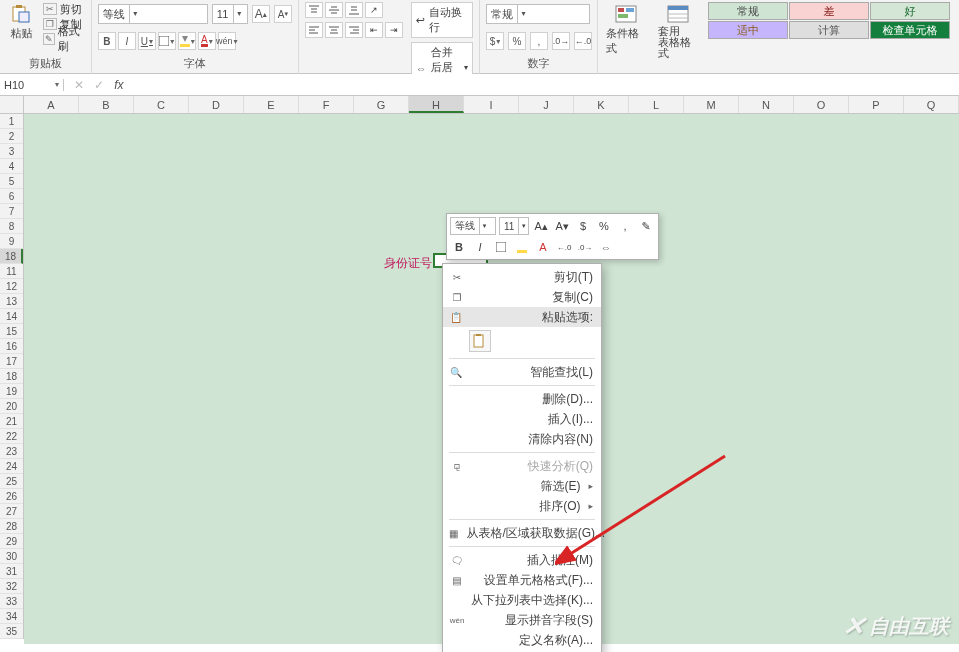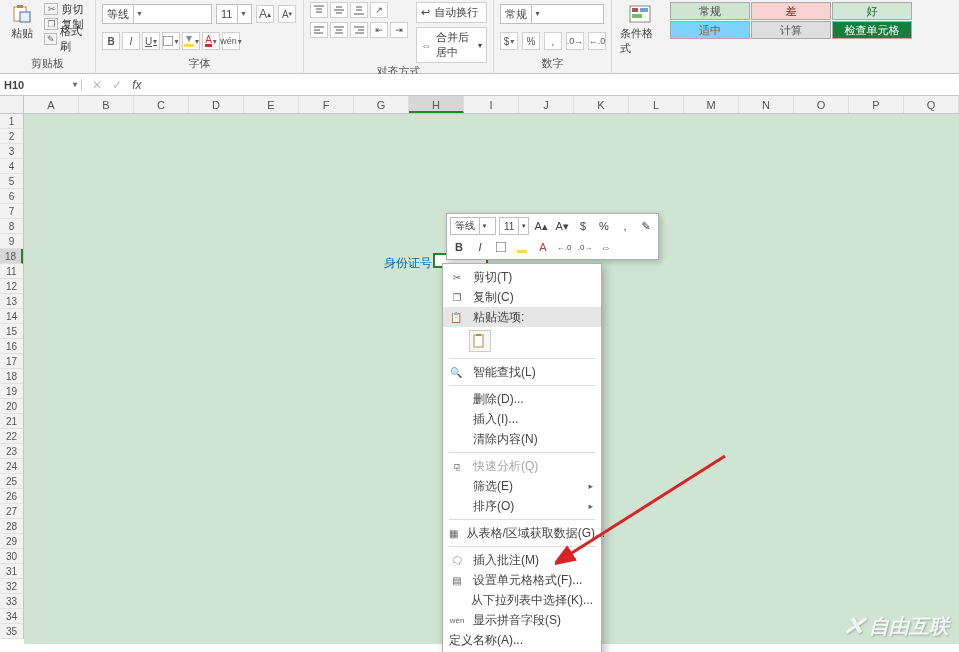--- a/index.html
+++ b/index.html
@@ -35,61 +35,61 @@
 
   .merge-btn { display:flex; align-items:center; gap:4px; font-size:11px; border:1px solid #d0d0d0; padding:2px 4px; background:#fff; }
 
   .num-group .rowflex { margin-bottom:4px; }
 
   .style-gallery { display:flex; flex-wrap:wrap; width:245px; }
   .style-cell { width:80px; height:18px; border:1px solid #aaa; font-size:11px; display:flex; align-items:center; justify-content:center; margin:0 1px 1px 0; }
   .sc-normal { background:#cfe4d3; }
   .sc-bad { background:#f8d3d1; color:#8b2221; }
   .sc-good { background:#d4e6d5; color:#14672a; }
-  .sc-neutral { background:#7dd3fc; color:#8a5a15; }
+  .sc-neutral { background:#c4b5fd; color:#8a5a15; }
   .sc-calc { background:#dedede; color:#555; }
   .sc-check { background:#15803d; color:#fff; }
 
   
   .namefx { display:flex; height:22px; border-bottom:1px solid #c6c6c6; align-items:center; background:#fff; }
-  .namebox { width:82px; border-right:1px solid #c6c6c6; padding:0 4px; font-size:11px; display:flex; align-items:center; justify-content:space-between;font-weight:bold; }
+  .namebox { width:64px; border-right:1px solid #c6c6c6; padding:0 4px; font-size:11px; display:flex; align-items:center; justify-content:space-between; }
   .namebox .ar { font-size:8px; color:#666; }
   .fx-icons { display:flex; align-items:center; gap:10px; padding:0 10px; color:#888; }
   .fx-sym { font-style:italic; color:#555; }
   .fxbar { flex:1; height:100%; }
 
   
   .sheet-wrap { position:relative; height:556px; }
   .corner { position:absolute; left:0; top:0; width:24px; height:18px; background:#f2f2f2; border-right:1px solid #c6c6c6; border-bottom:1px solid #c6c6c6; }
   .colheads { position:absolute; left:24px; right:0; top:0; height:18px; display:flex; background:#f2f2f2; border-bottom:1px solid #c6c6c6; }
   .colh { width:55px; border-right:1px solid #dcdcdc; text-align:center; font-size:11px; color:#555; line-height:18px; }
   .colh.sel { background:#d7d7d7; border-bottom:2px solid #2f7d32; }
   .rowheads { position:absolute; left:0; top:18px; width:24px; background:#f2f2f2; border-right:1px solid #c6c6c6; }
   .rowh { height:15px; border-bottom:1px solid #e2e2e2; text-align:center; font-size:10px; color:#555; line-height:15px; }
   .rowh.sel { background:#d7d7d7; border-right:2px solid #2f7d32; }
   .cells { position:absolute; left:24px; top:18px; right:0; height:530px; background:#cfe4d3; }
-  .celltxt { position:absolute; font-size:12px; color:#0369a1; }
+  .celltxt { position:absolute; font-size:12px; color:#be185d; }
   .selcell { position:absolute; border:2px solid #2f7d32; background:#fff; }
   .selhandle { position:absolute; width:6px; height:6px; background:#2f7d32; right:-4px; bottom:-4px; }
 
   
   .minitb { position:absolute; background:#fff; border:1px solid #b0b0b0; box-shadow: 2px 2px 6px rgba(0,0,0,0.2); padding:3px; display:flex; flex-direction:column; gap:3px; }
   .mt-row { display:flex; align-items:center; gap:3px; }
   .mt-btn { width:18px; height:18px; border:0; display:inline-flex; align-items:center; justify-content:center; font-size:11px; color:#444; }
   .mt-combo { border:1px solid #bfbfbf; display:inline-flex; align-items:center; height:18px; }
   .mt-combo .t { padding:0 4px; font-size:10px; }
   .mt-combo .a { width:10px; border-left:1px solid #bfbfbf; text-align:center; font-size:7px; line-height:16px; }
 
   
   .ctxmenu { position:absolute; background:#fff; border:1px solid #b0b0b0; box-shadow: 3px 3px 9px rgba(0,0,0,0.25); width:160px; padding:3px 0; font-size:12px; }
   .ctx-item { display:flex; align-items:center; height:20px; padding:0 8px 0 6px; gap:8px; position:relative; }
   .ctx-item.hover { background:#e6e6e6; }
   .ctx-item.disabled { color:#a8a8a8; }
   .ctx-ico { width:16px; height:16px; display:inline-flex; align-items:center; justify-content:center; font-size:10px; color:#666; }
-  .ctx-label { flex:1; white-space:nowrap; }
+  .ctx-label { flex:1; white-space:nowrap;text-align:right; }
   .ctx-sep { height:1px; background:#dcdcdc; margin:3px 6px; }
   .ctx-arrow { font-size:9px; color:#666; }
   .ctx-paste-opt { height:28px; padding-left:26px; }
   .paste-ico-box { width:22px; height:22px; border:1px solid #ccc; background:#f7f7f7; display:inline-flex; align-items:center; justify-content:center; }
 
   
   .arrow-svg { position:absolute; pointer-events:none; }
 
   
   .watermark { position:absolute; right:10px; bottom:10px; font-size:20px; font-weight:bold; color:rgba(255,255,255,0.85); font-style:italic; text-shadow:1px 1px 2px rgba(0,0,0,0.25); display:flex; align-items:center; gap:4px; }
@@ -258,20 +258,32 @@
       <div class="big-btn" style="width:44px">
         <span class="ico">
             <svg width="22" height="18">
               <rect x="1" y="1" width="20" height="16" fill="#fff" stroke="#888"></rect>
               <rect x="3" y="3" width="6" height="4" fill="#c24d4d"></rect>
               <rect x="11" y="3" width="8" height="4" fill="#6aa3d8"></rect>
               <rect x="3" y="9" width="10" height="4" fill="#7db86d"></rect>
             </svg>
           </span>
         <span class="lbl">条件格式</span>
+      </div>
+      <div class="big-btn" style="width:44px">
+        <span class="ico">
+            <svg width="22" height="18">
+              <rect x="1" y="1" width="20" height="16" fill="#fff" stroke="#888"></rect>
+              <rect x="1" y="1" width="20" height="4" fill="#5a8bc2"></rect>
+              <line x1="1" y1="9" x2="21" y2="9" stroke="#bbb"></line>
+              <line x1="1" y1="13" x2="21" y2="13" stroke="#bbb"></line>
+            </svg>
+          </span>
+        <span class="lbl" style="white-space:pre-line;line-height:11px">套用
+表格格式</span>
       </div>
       <div class="style-gallery">
         <div class="style-cell sc-normal">常规</div>
         <div class="style-cell sc-bad">差</div>
         <div class="style-cell sc-good">好</div>
         <div class="style-cell sc-neutral">适中</div>
         <div class="style-cell sc-calc">计算</div>
         <div class="style-cell sc-check">检查单元格</div>
       </div>
     </div>

